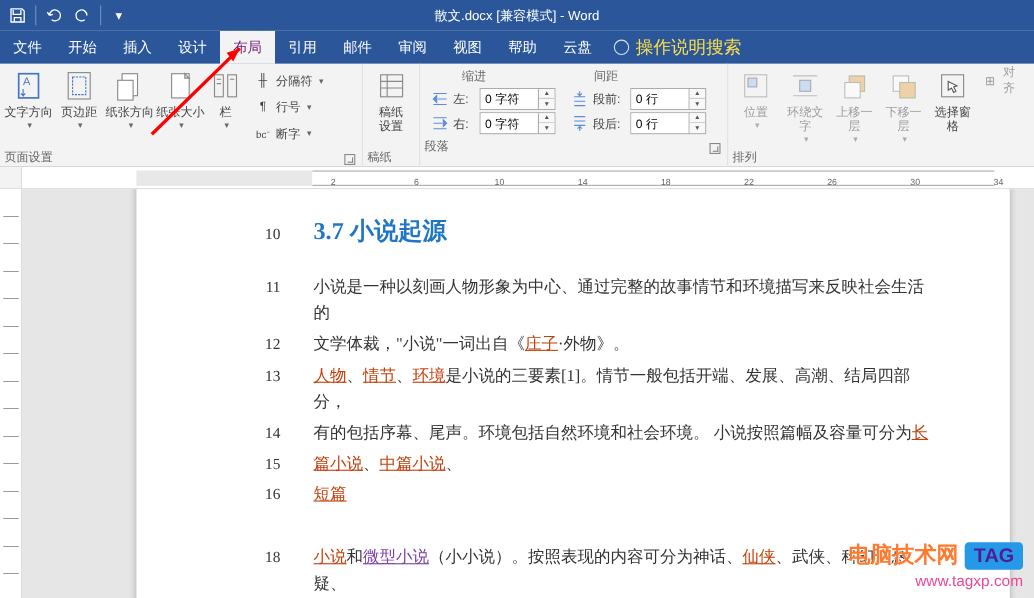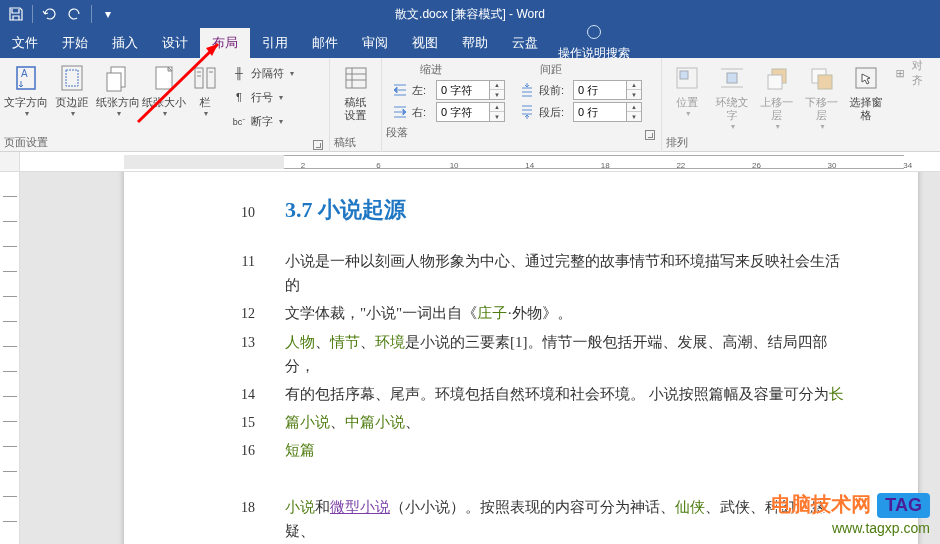--- a/index.html
+++ b/index.html
@@ -7,21 +7,21 @@
   
   .title-bar { height: 28px; background: #2b579a; display: flex; align-items: center; color: #fff; position: relative; }
   .qat { display: flex; align-items: center; gap: 2px; padding: 0 4px; }
   .qat-btn { width: 24px; height: 24px; display: flex; align-items: center; justify-content: center; color: #fff; cursor: pointer; }
   .qat-sep { width: 1px; height: 18px; background: rgba(255,255,255,0.35); margin: 0 2px; }
   .title-center { position: absolute; left: 0; right: 0; text-align: center; font-size: 12px; pointer-events: none; }
   
   .menu-bar { height: 30px; background: #2b579a; display: flex; align-items: center; color: #fff; }
   .menu-tab { padding: 0 12px; height: 30px; display: flex; align-items: center; cursor: pointer; font-size: 13px; }
   .menu-tab.active { background: #f3f3f3; color: #701a75; }
-  .tell-me { display: flex; align-items: center; gap: 6px; margin-left: 8px; color: #ffffff; font-size: 12px; flex-direction: column; }
+  .tell-me { display: flex; align-items: center; gap: 6px; margin-left: 8px; color: #fde047; font-size: 16px; }
   .bulb { width: 14px; height: 14px; border: 1.5px solid #d4e2f4; border-radius: 50%; position: relative; }
   
   .ribbon { height: 94px; background: #f3f3f3; border-bottom: 1px solid #d4d4d4; display: flex; position: relative; }
   .ribbon-group { border-right: 1px solid #e1e1e1; padding: 2px 4px 0 4px; display: flex; flex-direction: column; height: 94px; position: relative; }
   .group-body { display: flex; flex: 1; gap: 2px; }
   .group-label { font-size: 11px; color: #666; text-align: left; padding: 2px 0; position: relative; }
   .group-label .launcher { position: absolute; right: 2px; bottom: 2px; width: 10px; height: 10px; border: 1px solid #888; }
   .group-label .launcher::after { content: ''; position: absolute; right: 1px; bottom: 1px; width: 4px; height: 4px; border-right: 1px solid #888; border-bottom: 1px solid #888; }
   .big-btn { width: 44px; display: flex; flex-direction: column; align-items: center; justify-content: flex-start; padding-top: 2px; cursor: pointer; }
   .big-btn .ic { width: 32px; height: 32px; display: flex; align-items: center; justify-content: center; }
@@ -55,31 +55,31 @@
   .ruler-num { width: 37.8px; text-align: center; line-height: 14px; }
   
   .page-bg { position: absolute; left: 20px; top: 20px; right: 0; bottom: 0; background: #e6e6e6; overflow: hidden; }
   .page { position: absolute; left: 104px; top: -50px; width: 794px; min-height: 800px; background: #fff; box-shadow: 0 0 6px rgba(0,0,0,0.25); }
   .content { padding: 70px 70px 0 56px; }
   
   .line { display: flex; align-items: baseline; margin-bottom: 4px; line-height: 1.6; }
   .ln-num { width: 105px; text-align: right; padding-right: 30px; font-size: 14px; color: #333; font-family: "Times New Roman", serif; }
   .ln-text { flex: 1; font-size: 15px; color: #333; font-family: "SimSun", serif; }
   .heading { font-size: 22px; font-weight: bold; color: #1f77c4; }
-  .lnk { color: #4d7c0f; }
+  .lnk { color: #c2410c; text-decoration: underline; }
   .lnk-purple { color: #7b3fa8; text-decoration: underline; }
   
   .arrow-annot { position: absolute; z-index: 5; pointer-events: none; }
   .arrow-line { stroke: #ff0000; stroke-width: 3; fill: none; }
   .arrow-head { fill: #ff0000; }
   
   .watermark { position: absolute; right: 10px; bottom: 8px; z-index: 50; text-align: right; }
   .wm1 { font-size: 20px; font-weight: bold; color: #ff7a2e; display: inline; text-shadow: 1px 1px 0 #fff; }
   .wm-tag { display: inline-block; background: #2698e8; color: #4c1d95; font-size: 18px; font-weight: bold; padding: 2px 8px; border-radius: 4px; margin-left: 6px; }
-  .wm2 { font-size: 14px; color: #4d7c0f; margin-top: 2px; }
+  .wm2 { font-size: 14px; color: #ec4899; margin-top: 2px; }
 </style>
 </head>
 <body>
 
 <div class="title-bar">
   <div class="qat">
     <div class="qat-btn">
         <svg width="16" height="16" viewBox="0 0 16 16">
           <path d="M2 2h10l2 2v10H2z M4 3v4h7V3 M5 14v-4h6v4" fill="none" stroke="#fff" stroke-width="1.2"></path>
         </svg>

